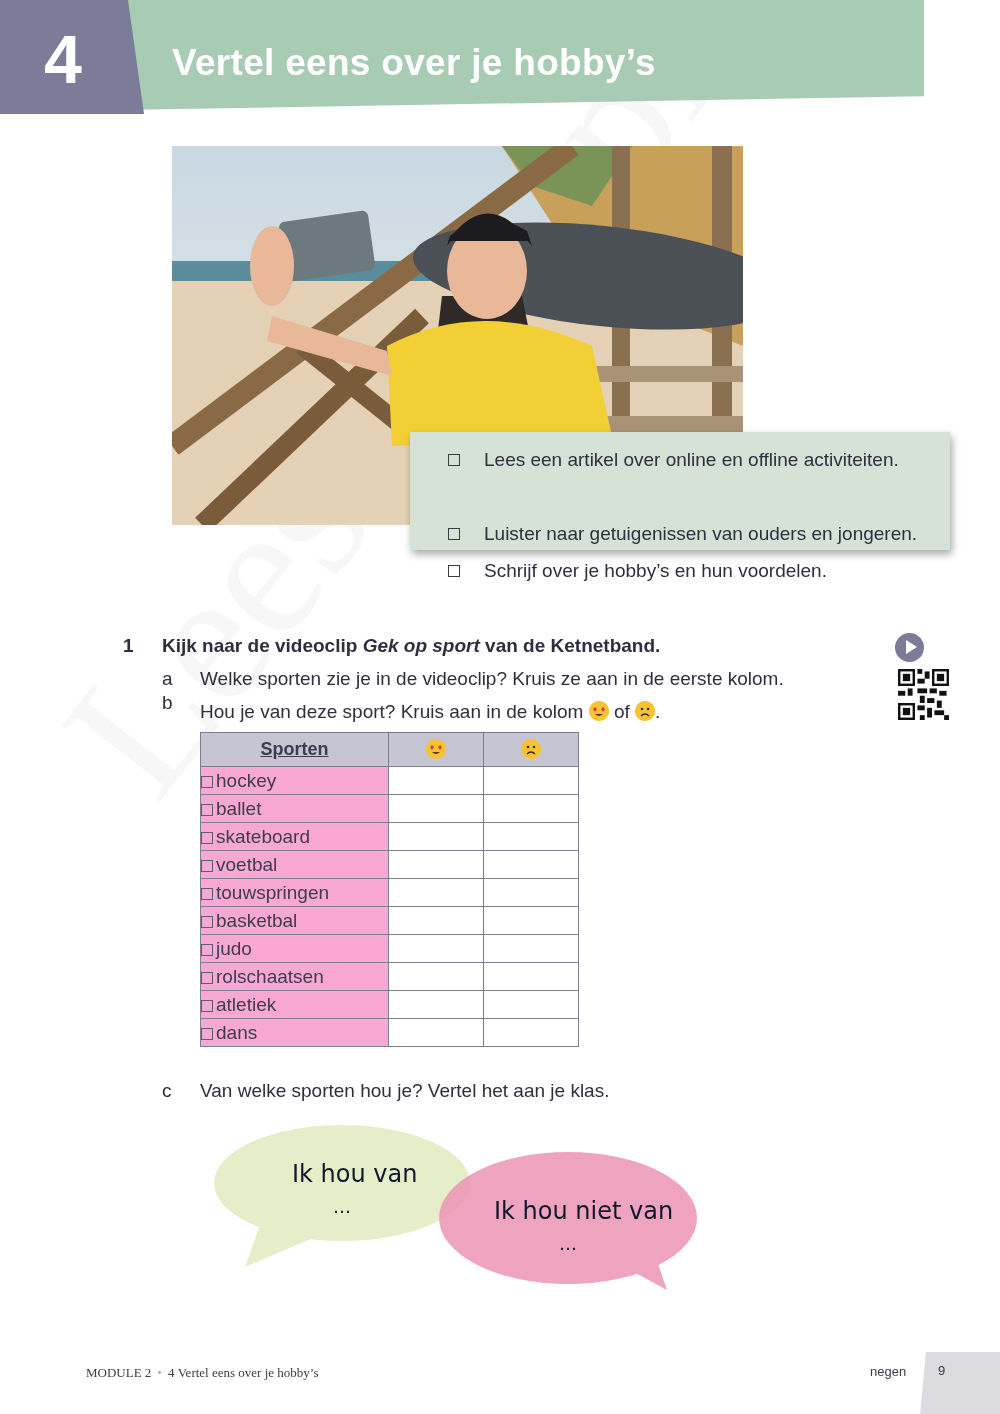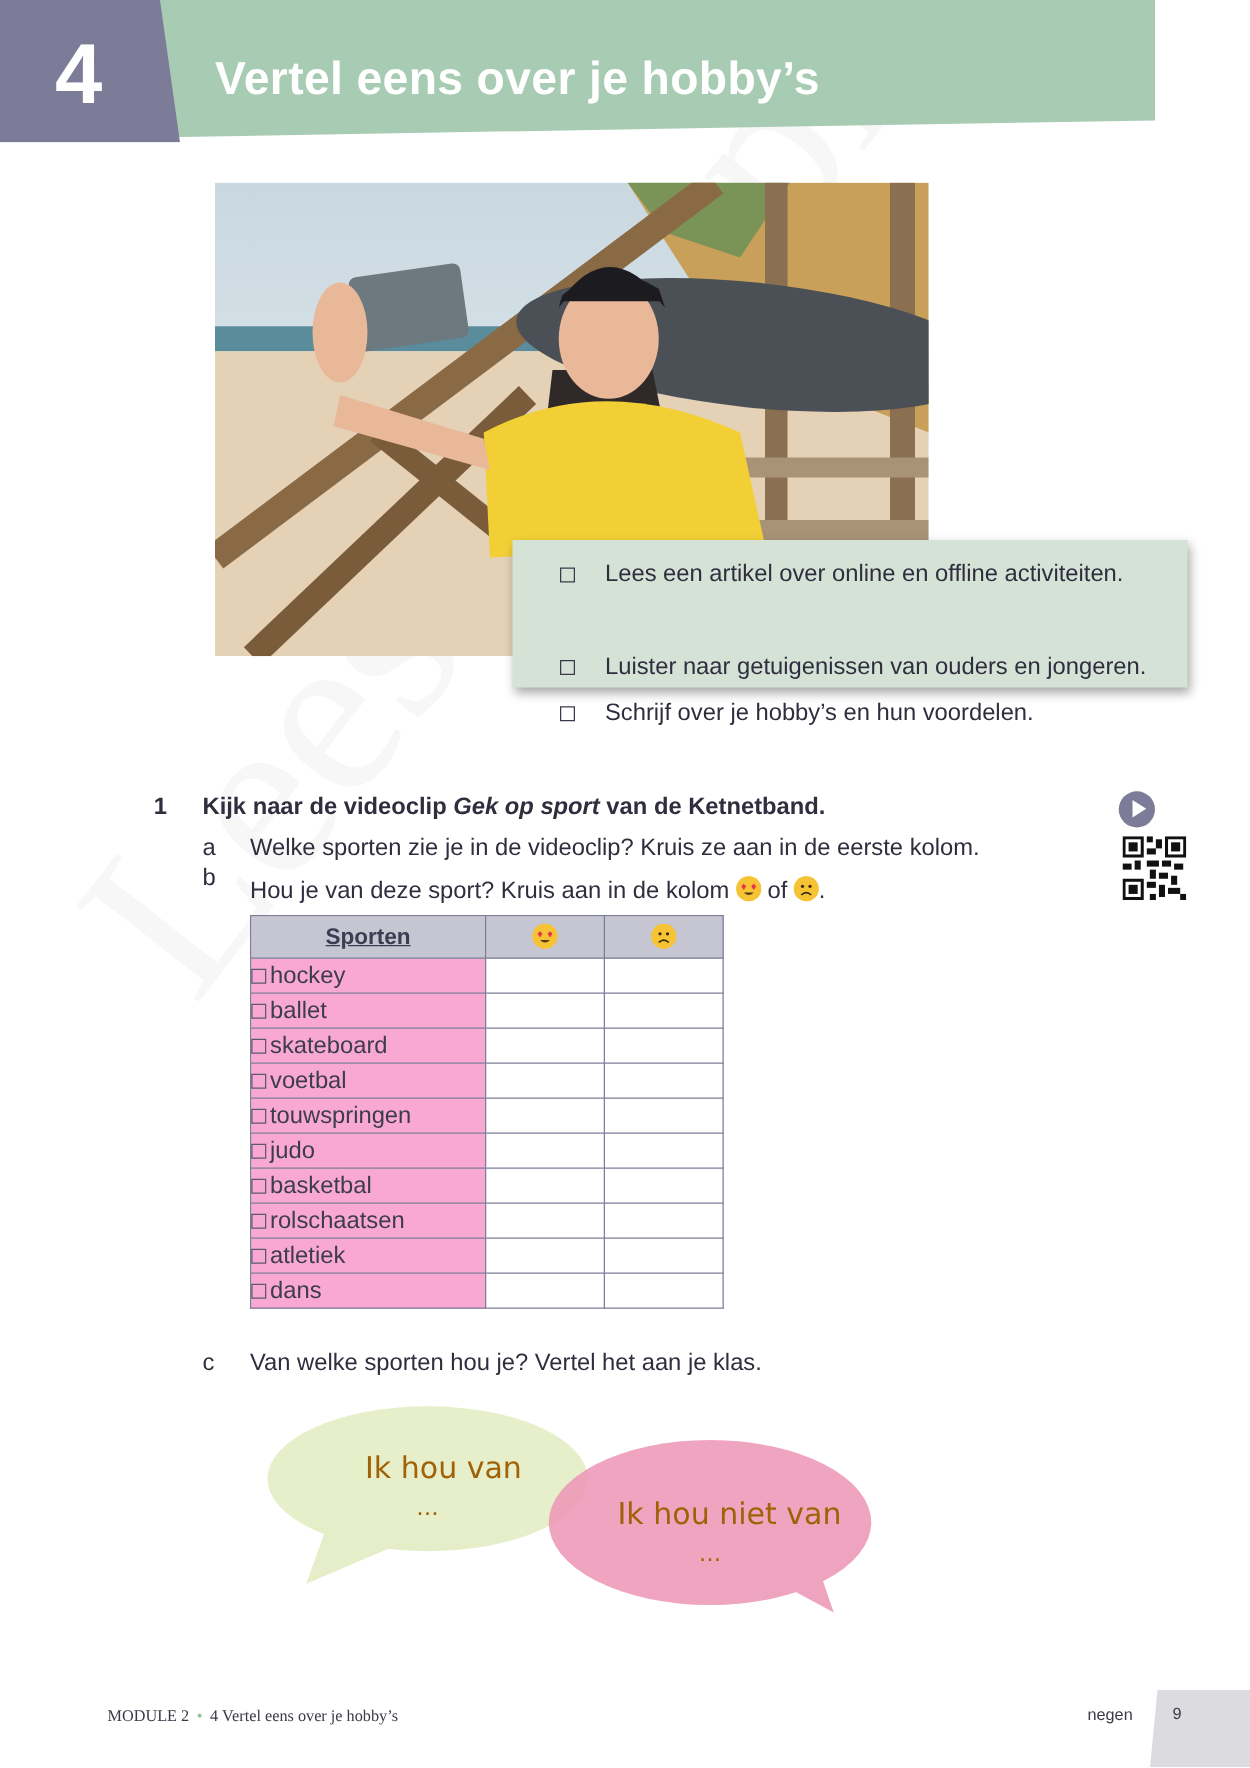--- a/index.html
+++ b/index.html
@@ -28,21 +28,21 @@
   .play::after{content:"";position:absolute;left:11px;top:7px;border-left:11px solid #fff;border-top:7.5px solid transparent;border-bottom:7.5px solid transparent;}
   .qr{left:898px;top:669px;width:51px;height:51px;}
   
   .tbl{left:200px;top:732px;border-collapse:collapse;}
   .tbl td,.tbl th{border:1.5px solid #7d7c98;padding:0;height:27px;}
   .tbl th{background:#c6c6d2;height:33px;font-size:18px;font-weight:bold;color:#3d3c52;text-decoration:underline;}
   .tbl td.sp{background:#f9a8d4;width:188px;font-size:19px;color:#3d3c4e;padding-left:0;box-sizing:border-box;}
   .tbl td.c{width:94px;background:#fff;}
   .tbl .cbox{display:inline-block;width:12px;height:12px;border:1.3px solid #5a5970;margin-right:3px;vertical-align:-1px;box-sizing:border-box;}
   
-  .hand{font-family:"DejaVu Sans",sans-serif;font-size:24px;color:#a16207;}
+  .hand{font-family:"DejaVu Sans",sans-serif;font-size:24px;color:#0f172a;}
   
   .foot{left:86px;top:1365px;font-size:13px;color:#3a3a48;font-family:Liberation Serif, serif;}
   .foot .dot{color:#8bbf9a;margin:0 6px;}
   .negen{left:870px;top:1364px;font-size:13px;color:#3a3a48;}
   .pagebox{left:920px;top:1352px;width:80px;height:62px;background:#dcdbe0;clip-path:polygon(6px 0,100% 0,100% 100%,0 100%);}
   .pagenum{left:938px;top:1363px;font-size:13px;color:#3a3a48;}
   .wm{left:20px;top:700px;font-family:"Liberation Serif",serif;font-size:190px;color:rgba(200,200,208,0.14);transform:rotate(-52deg);transform-origin:left top;white-space:nowrap;pointer-events:none;}
 </style>
 </head>
 <body>
@@ -200,26 +200,26 @@
         <td class="sp"><span class="cbox"></span><span>voetbal</span></td>
         <td class="c"></td>
         <td class="c"></td>
       </tr>
     <tr>
         <td class="sp"><span class="cbox"></span><span>touwspringen</span></td>
         <td class="c"></td>
         <td class="c"></td>
       </tr>
     <tr>
+        <td class="sp"><span class="cbox"></span><span>basketbal</span></td>
+        <td class="c"></td>
+        <td class="c"></td>
+      </tr>
+    <tr>
         <td class="sp"><span class="cbox"></span><span>judo</span></td>
-        <td class="c"></td>
-        <td class="c"></td>
-      </tr>
-    <tr>
-        <td class="sp"><span class="cbox"></span><span>basketbal</span></td>
         <td class="c"></td>
         <td class="c"></td>
       </tr>
     <tr>
         <td class="sp"><span class="cbox"></span><span>rolschaatsen</span></td>
         <td class="c"></td>
         <td class="c"></td>
       </tr>
     <tr>
         <td class="sp"><span class="cbox"></span><span>atletiek</span></td>

